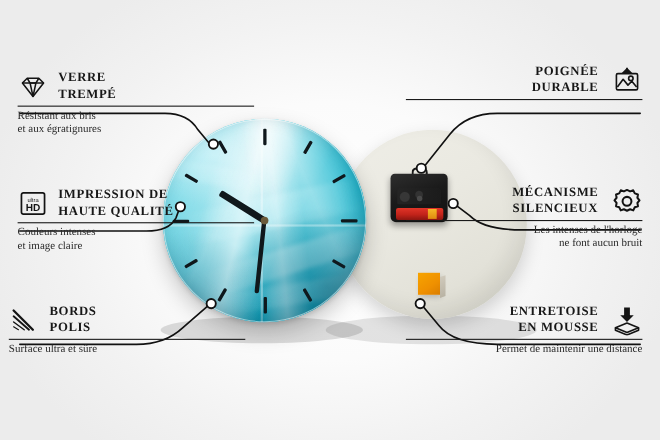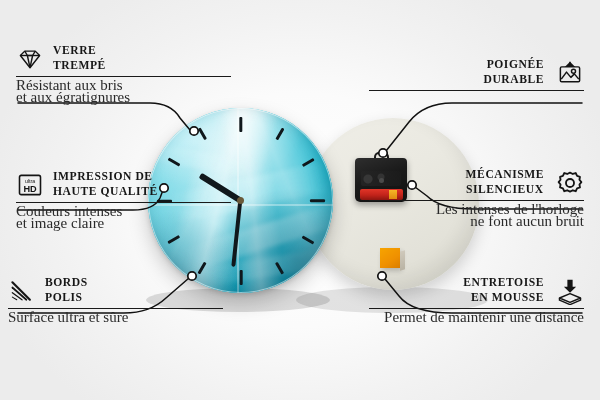--- a/index.html
+++ b/index.html
@@ -135,31 +135,31 @@
   
   .feature { position:absolute; z-index:50; width:215px; }
   .feature .head { display:flex; align-items:center; gap:9px; }
   .feature .title {
     font-family:"Liberation Serif", serif;
     font-weight:700; font-size:11.6px; letter-spacing:.55px;
     color:#171717; line-height:14.5px; text-transform:uppercase;
   }
   .feature .rule { height:1.4px; background:#1a1a1a; margin:3px 0 3px; }
   .feature .desc {
-    font-size:15px; line-height:11.6px; color:#2a2a2a;
+    font-size:10px; line-height:11.6px; color:#2a2a2a;
     font-family:"Liberation Serif", serif;
   }
   .feature.left .head { justify-content:flex-start; }
   .feature.left .desc { text-align:left; }
   .feature.right .head { justify-content:flex-end;gap:12px; }
   .feature.right .desc { text-align:right; }
   .icon { width:28px; height:28px; flex:0 0 28px; display:block; }
   .icon svg { width:28px; height:28px; display:block; }
 
-  #f-verre      { left:16px;  top:44px;  }
+  #f-verre      { left:16px;  top:64px;  }
   #f-impression { left:16px;  top:170px; }
   #f-bords      { left:8px;  top:276px; }
   #f-poignee    { left:369px; top:58px;  }
   #f-mecanisme  { left:369px; top:168px; }
   #f-entretoise { left:369px; top:276px; }
 </style>
 </head>
 <body>
 
 <div id="stage">

